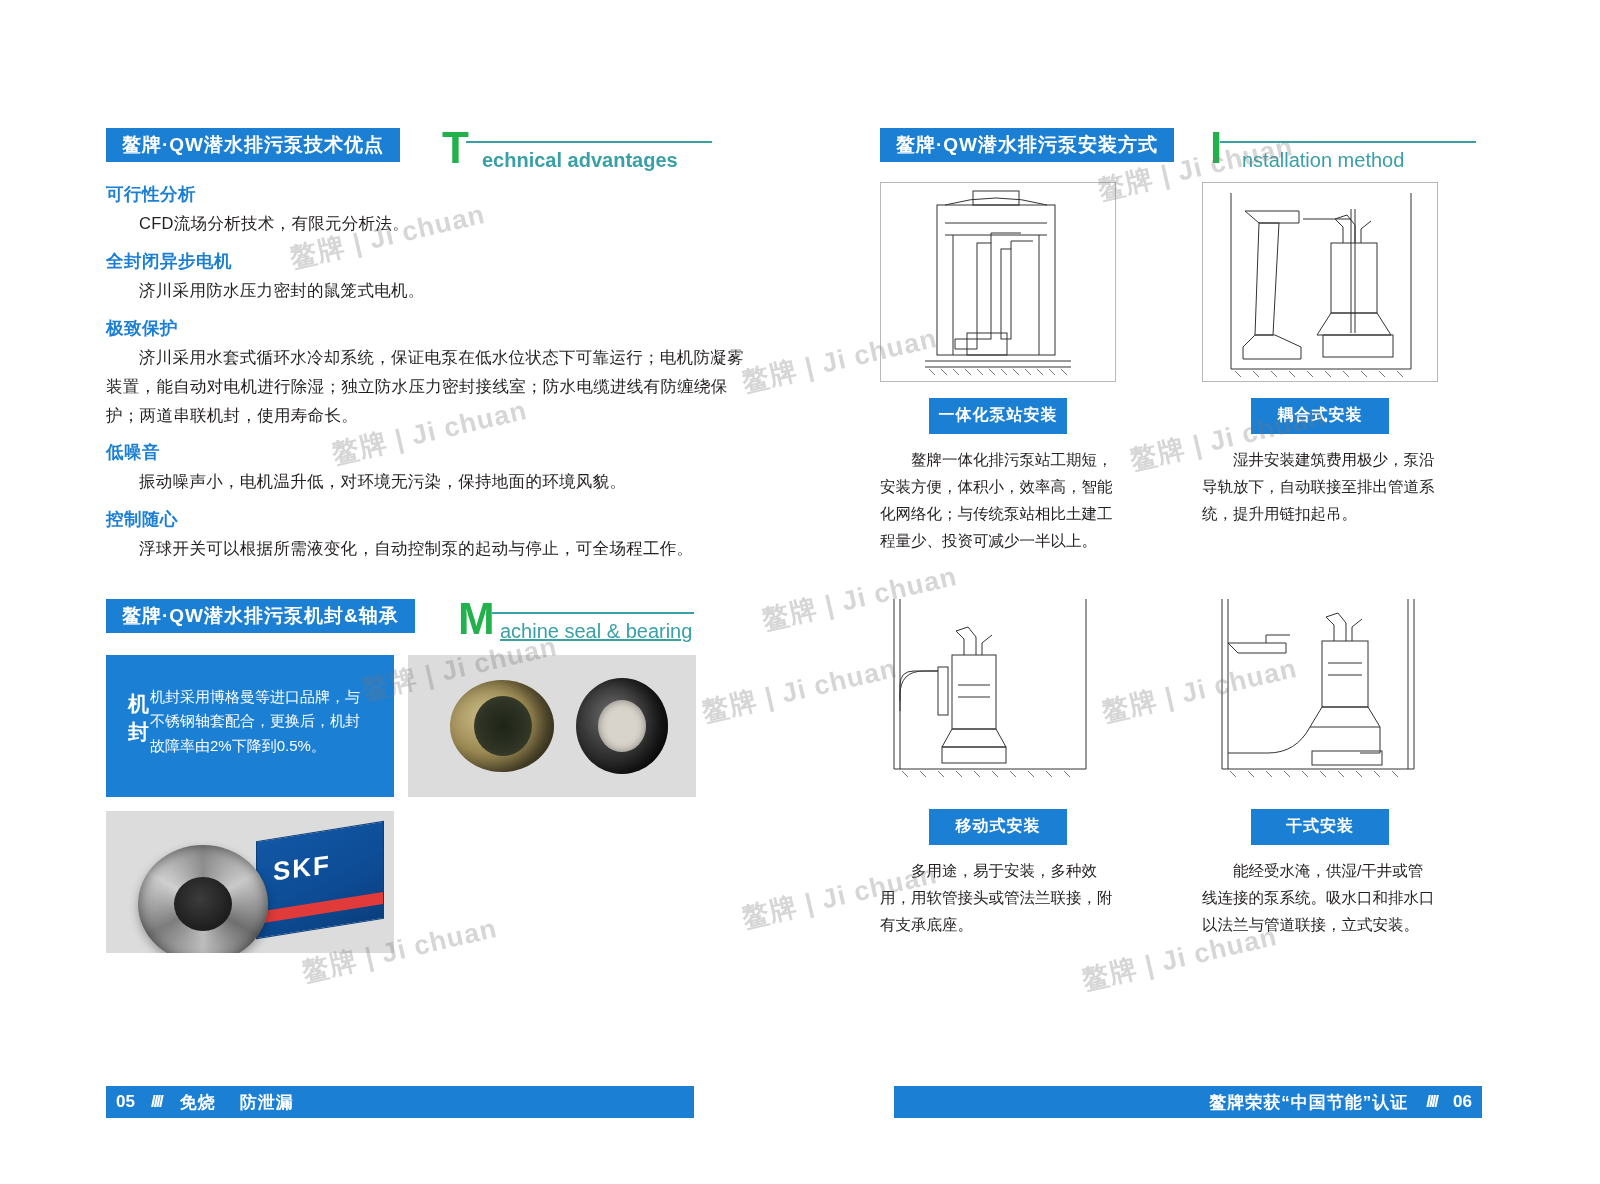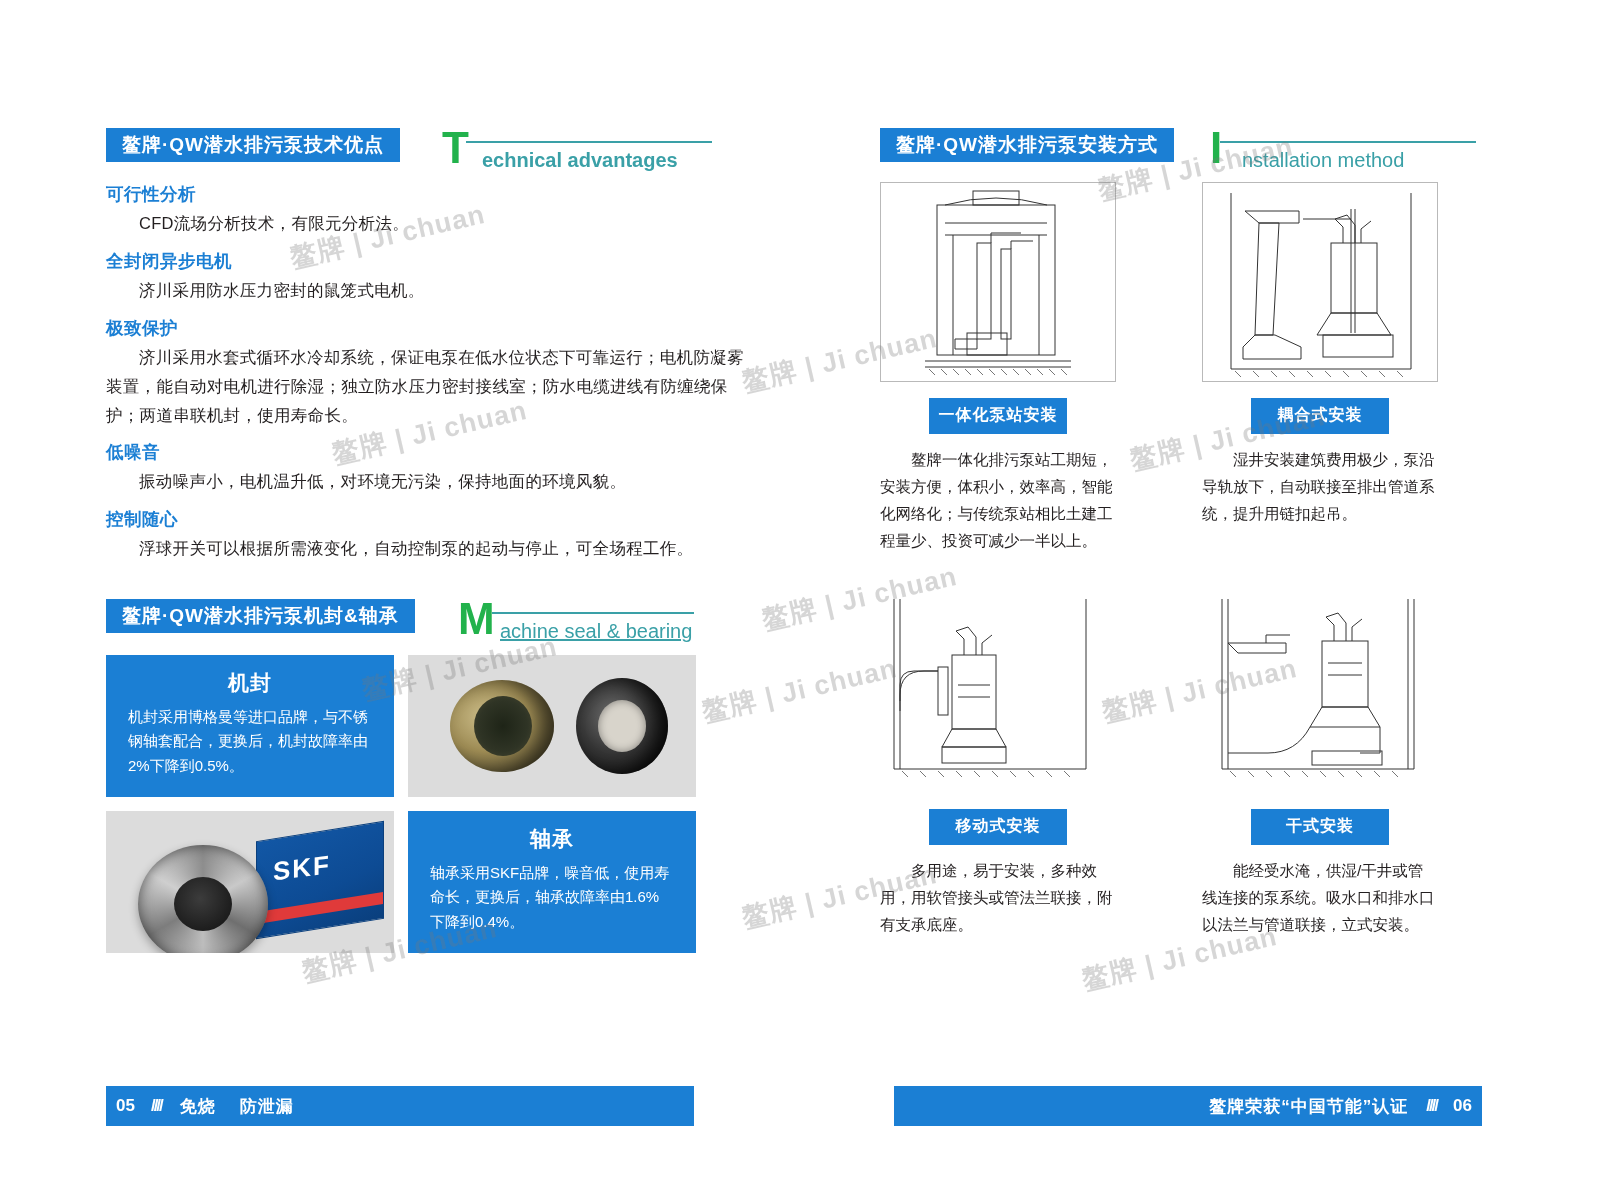--- a/index.html
+++ b/index.html
@@ -89,21 +89,21 @@
     display:grid;
     grid-template-columns:288px 288px;
     grid-template-rows:142px 142px;
     gap:14px;
   }
   .sb-blue {
     background:#1b7fd4;
     color:#ffffff;
     padding:14px 22px 23px 22px;
     display:flex;
-    flex-direction:column;
+    flex-direction:row;
     align-items:center;
   }
   .sb-blue .t { font-size:21px; font-weight:bold; margin-bottom:8px; letter-spacing:1px; }
   .sb-blue .d { font-size:15px; line-height:1.62; }
   .sb-photo {
     background:#dcdcdc;
     position:relative;
     overflow:hidden;
   }
 
@@ -184,21 +184,21 @@
     font-size:15.5px;
     color:#231f20;
     line-height:1.75;
     text-indent:2em;
   }
   .row2 { margin-top:28px; }
 
   
   .footer { position:absolute; left:0; bottom:66px; width:100%; height:32px; }
   .f-bar {
-    position:absolute; height:40px; background:#1b7fd4;
+    position:absolute; height:32px; background:#1b7fd4;
     display:flex; align-items:center;
   }
   .f-left  { left:106px;  width:588px; }
   .f-right { left:894px;  width:588px; justify-content:flex-end; }
   .f-num { color:#fff; font-size:17px; font-weight:bold; padding:0 10px; }
   .slashes { color:#ffffff; font-size:17px; font-weight:bold; letter-spacing:-2px; padding:0 6px; }
   .f-txt { color:#fff; font-size:17px; font-weight:bold; letter-spacing:1px; padding:0 12px; }
 </style>
 </head>
 <body>
@@ -257,24 +257,20 @@
       </div>
 
       <div class="sb-photo">
         <div class="brg-box">
           <div class="skf">SKF</div>
           <div class="bar"></div>
         </div>
         <div class="brg-ring"></div>
       </div>
 
-      <div class="sb-blue">
-        <div class="t">轴承</div>
-        <div class="d">轴承采用SKF品牌，噪音低，使用寿命长，更换后，轴承故障率由1.6%下降到0.4%。</div>
-      </div>
 
     </div>
   </div>
 
   <div class="col-right">
 
     <div class="sec-head">
       <span class="sec-tag">鳌牌·QW潜水排污泵安装方式</span>
       <span class="sec-initial" style="left:330px;">I</span>
       <span class="sec-en" style="left:344px;margin-left:18px;">nstallation method</span>

